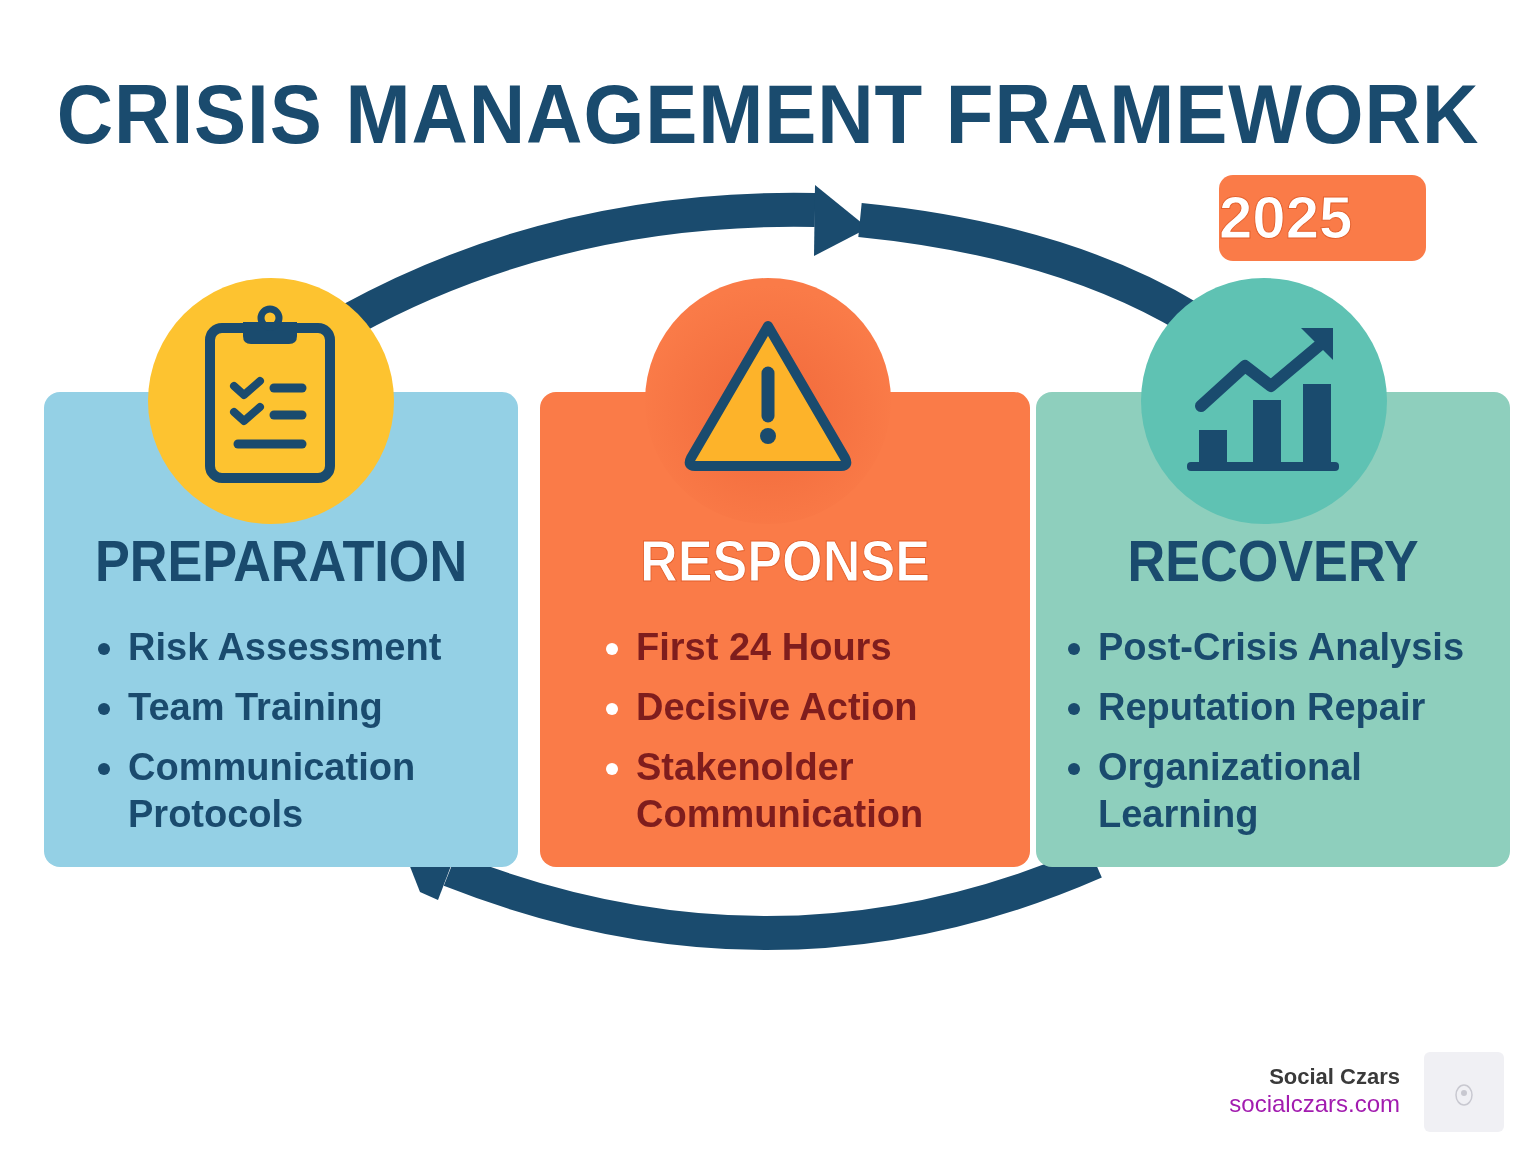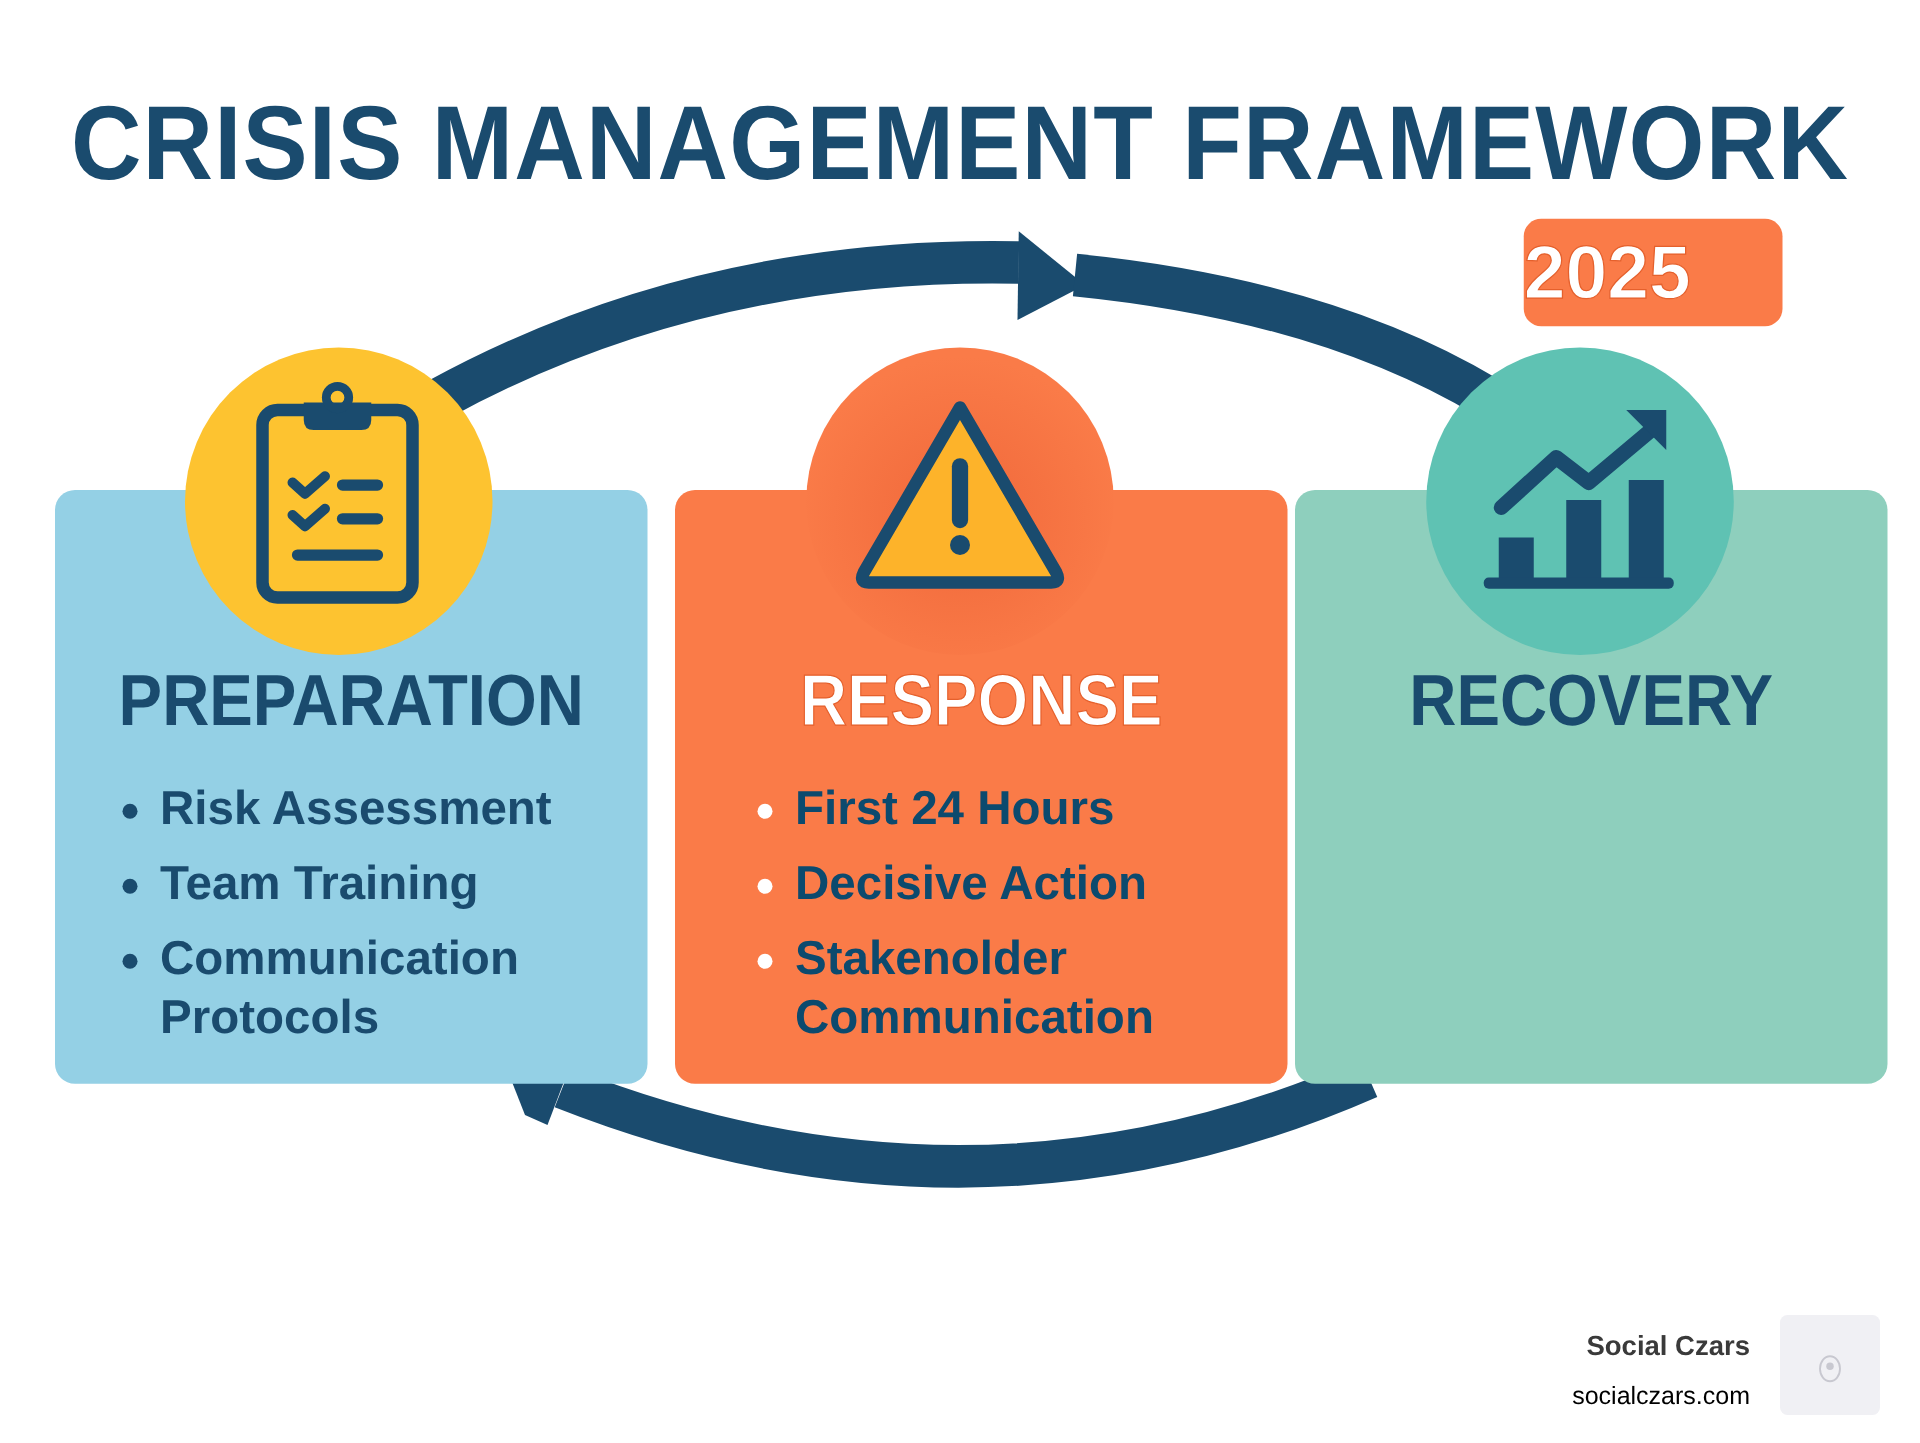--- a/index.html
+++ b/index.html
@@ -24,27 +24,27 @@
   .card-title { position:absolute; left:0; width:100%; top:140px; text-align:center; font-weight:bold;
                 font-size:58px; line-height:1; transform:scaleX(0.9); }
   .prep .card-title, .reco .card-title { color:#1a4b6e; }
   .resp .card-title { color:#ffffff; -webkit-text-stroke:1px #e5602c; }
   ul.bullets { position:absolute; left:50px; top:232px; margin:0; padding:0; list-style:none; }
   ul.bullets li { position:relative; padding-left:34px; font-size:38px; font-weight:bold; line-height:47px;
                   margin-bottom:13px; transform-origin:left; }
   ul.bullets li::before { content:""; position:absolute; left:4px; top:19px; width:12px; height:12px; border-radius:50%; }
   .prep ul.bullets li, .reco ul.bullets li { color:#1a4b6e; }
   .prep ul.bullets li::before, .reco ul.bullets li::before { background:#1a4b6e; }
-  .resp ul.bullets li { color:#0c4a6e; }
+  .resp ul.bullets li { color:#7f1d1d; }
   .resp ul.bullets li::before { background:#ffffff; }
   .resp ul.bullets { left:62px; }
   .reco ul.bullets { left:28px; }
   .brand { position:absolute; right:136px; top:1064px; text-align:right; }
   .brand .name { font-size:22px; font-weight:bold; color:#3a3a3a; }
-  .brand .url { font-size:20px; color:#000000; margin-top:16px; }
+  .brand .url { font-size:24px; color:#a21caf; margin-top:0; }
   .brand-logo { position:absolute; left:1424px; top:1052px; width:80px; height:80px; border-radius:6px; background:#f0f0f4; }
 </style>
 </head>
 <body>
 
 <svg class="arrows" width="1536" height="1154" viewBox="0 0 1536 1154">
 
   <path d="M350 320 Q 560 205 815 210" fill="none" stroke="#1a4b6e" stroke-width="34"></path>
   <polygon points="815,185 868,228 814,256" fill="#1a4b6e"></polygon>
 
@@ -71,20 +71,25 @@
   <div class="card-title">RESPONSE</div>
   <ul class="bullets">
     <li>First 24 Hours</li>
     <li>Decisive Action</li>
     <li style="width:320px">Stakenolder Communication</li>
   </ul>
 </div>
 
 <div class="card reco">
   <div class="card-title">RECOVERY</div>
+  <ul class="bullets">
+    <li style="white-space:nowrap">Post-Crisis Analysis</li>
+    <li>Reputation Repair</li>
+    <li style="width:300px">Organizational Learning</li>
+  </ul>
 </div>
 
 <div class="circle prep">
   <svg width="246" height="246" viewBox="0 0 246 246">
     <rect x="62" y="50" width="120" height="150" rx="12" fill="none" stroke="#1a4b6e" stroke-width="10"></rect>
     <path d="M95 44 h54 v14 q0 8 -8 8 h-38 q-8 0 -8 -8z" fill="#1a4b6e"></path>
     <circle cx="122" cy="40" r="9" fill="none" stroke="#1a4b6e" stroke-width="7"></circle>
     <path d="M86 108 l10 9 l16 -14" fill="none" stroke="#1a4b6e" stroke-width="8" stroke-linecap="round" stroke-linejoin="round"></path>
     <path d="M86 134 l10 9 l16 -14" fill="none" stroke="#1a4b6e" stroke-width="8" stroke-linecap="round" stroke-linejoin="round"></path>
     <line x1="126" y1="110" x2="154" y2="110" stroke="#1a4b6e" stroke-width="9" stroke-linecap="round"></line>

